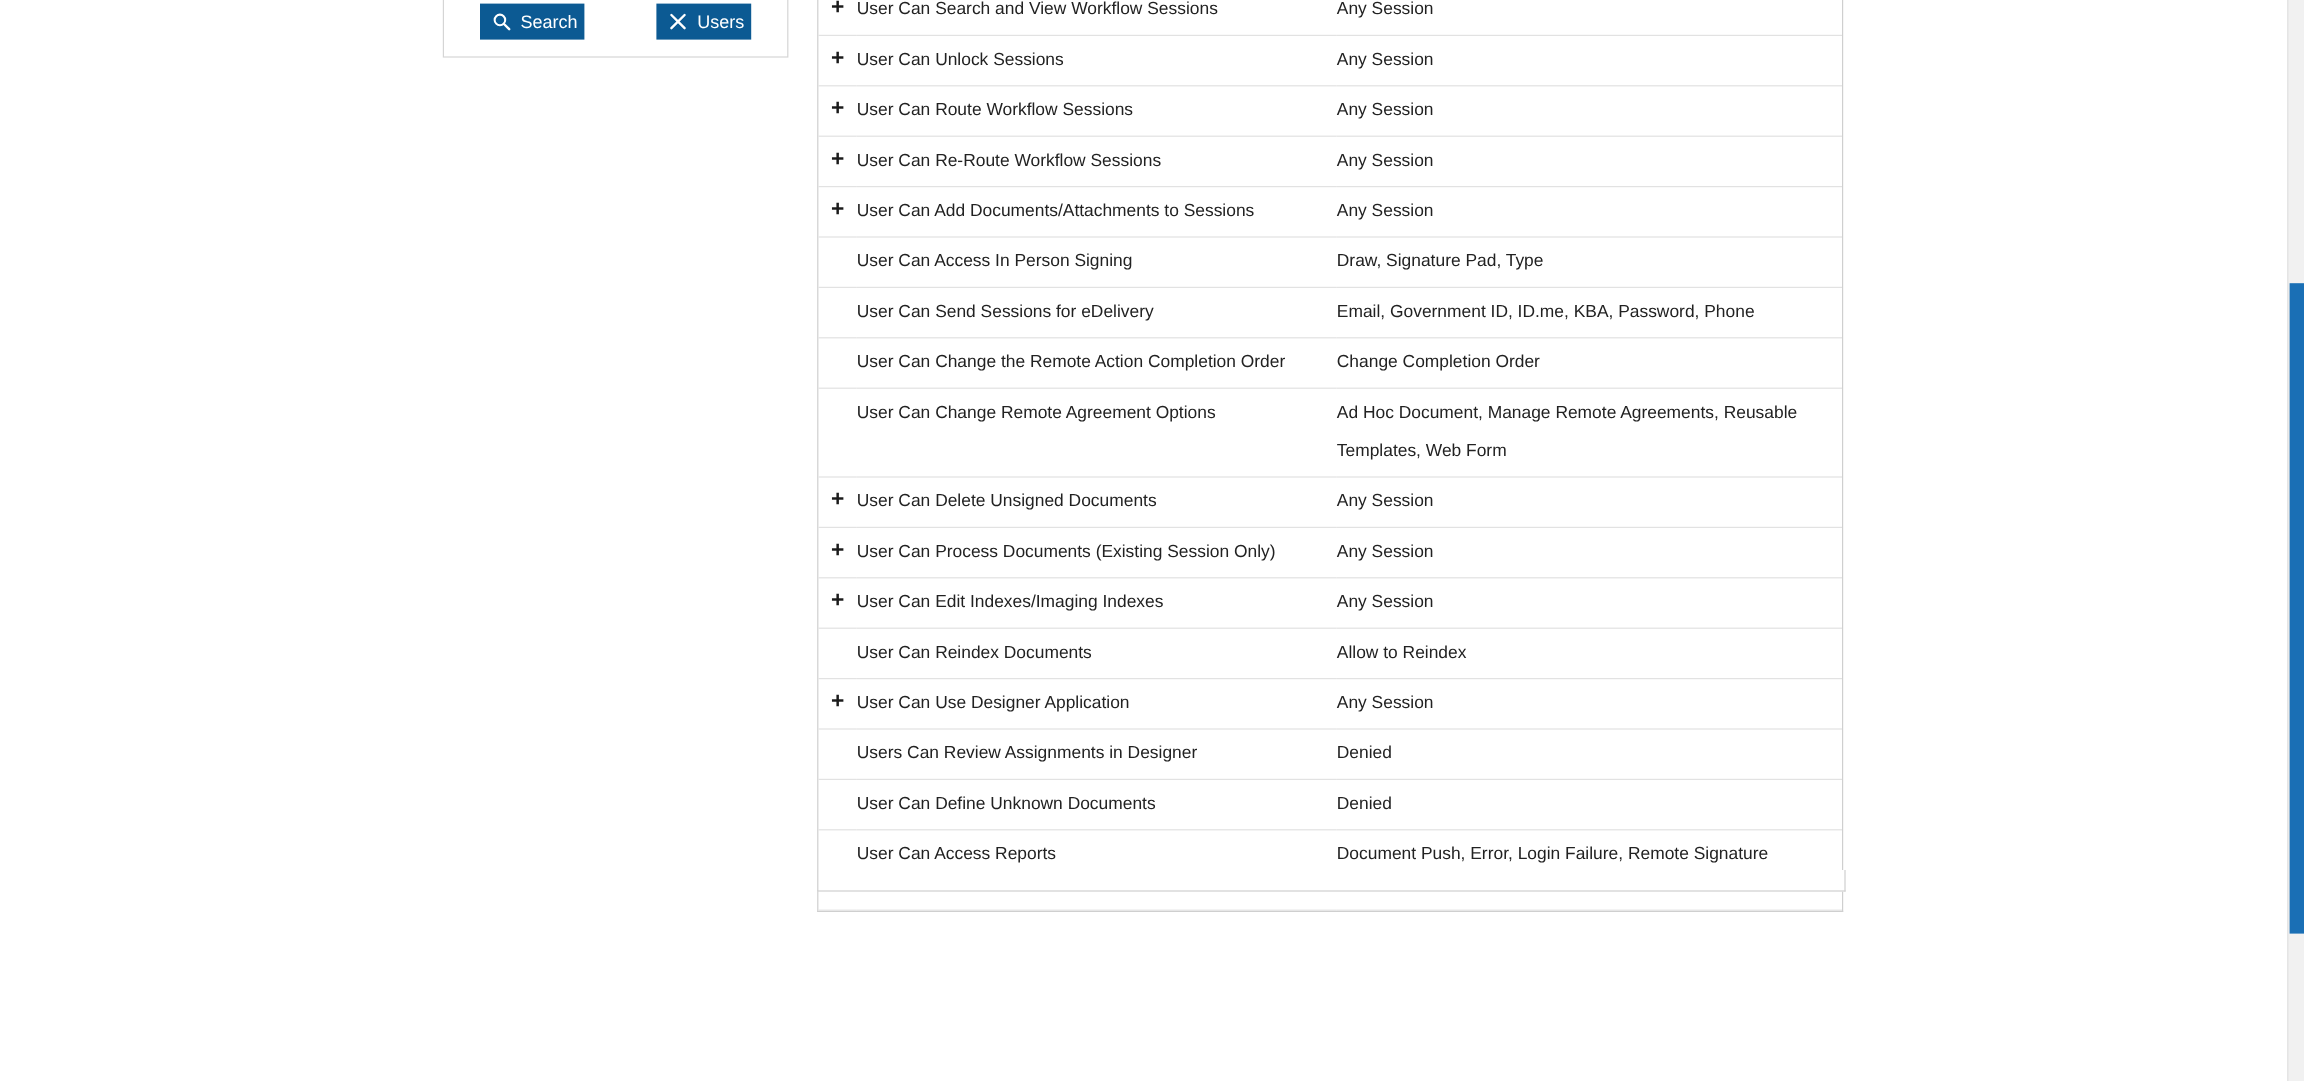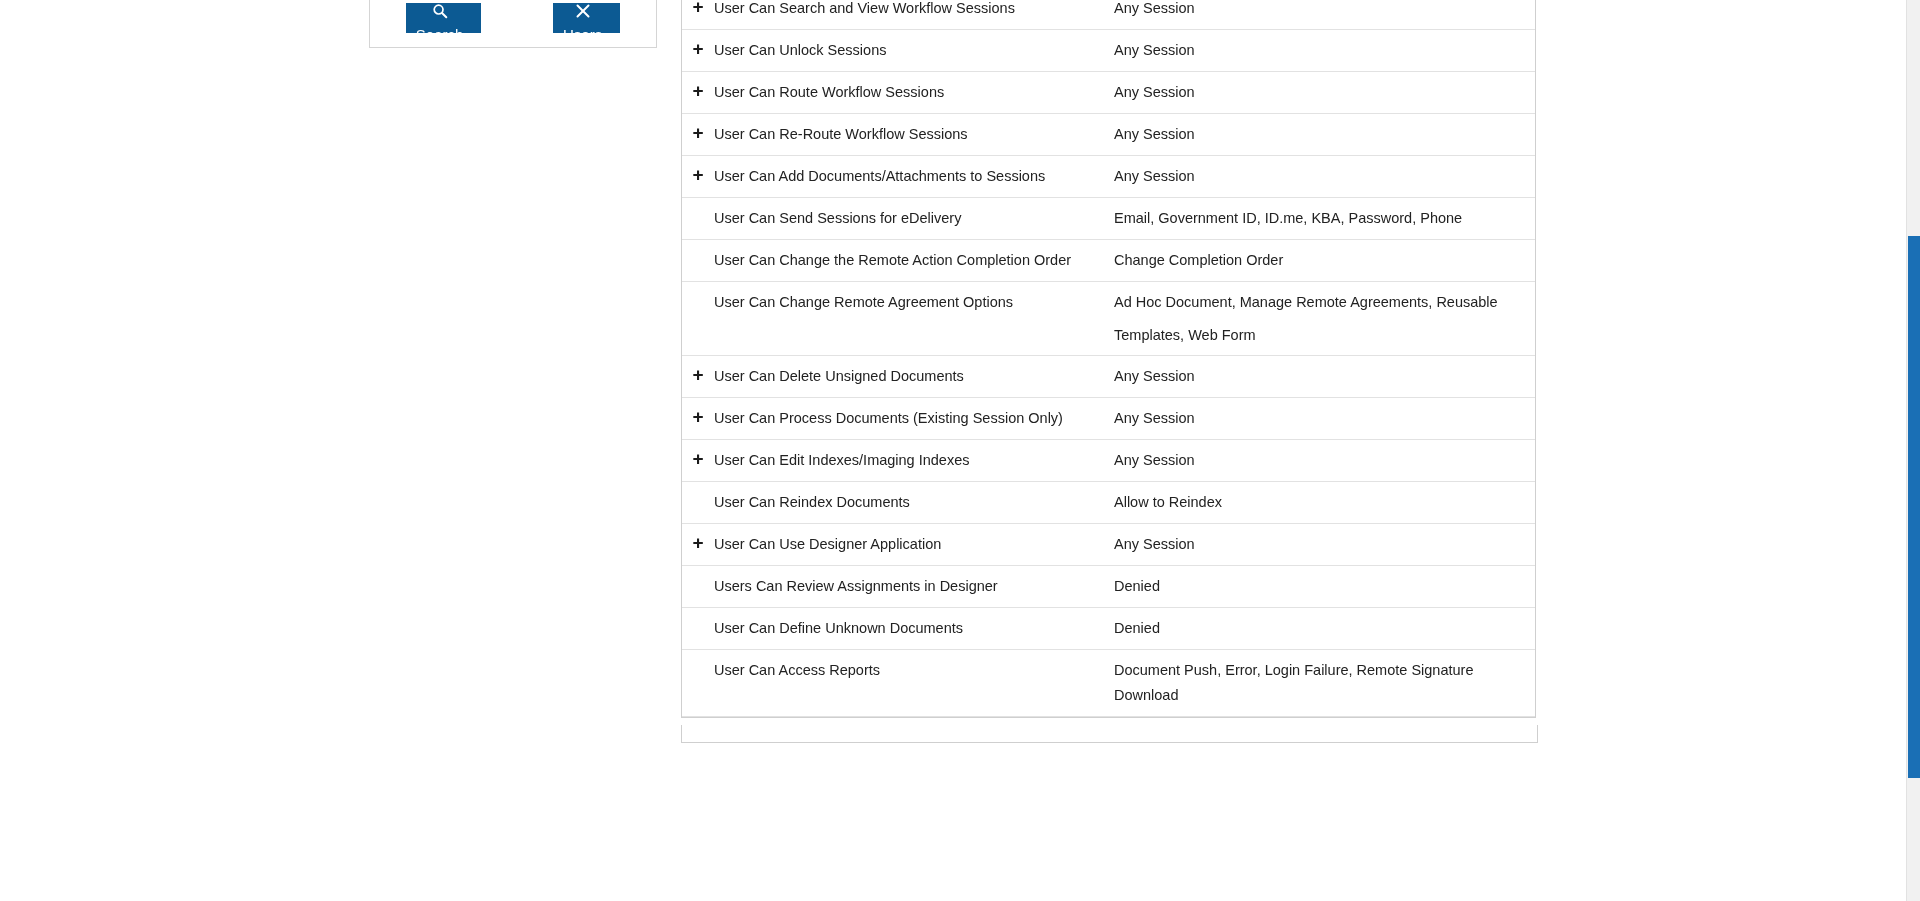--- a/index.html
+++ b/index.html
@@ -39,29 +39,28 @@
     display: flex;
     justify-content: space-around;
     align-items: center;
   }
 
   .btn {
     display: inline-flex;
     align-items: center;
     gap: 8px;
     height: 30px;
-    padding: 0 18px 0 10px;
+    padding: 0 6px 0 10px;
     background: #0b5campaign;
     background: #0c5a93;
     color: #ffffff;
     font-size: 15px;
     border: none;
     cursor: pointer;
     box-sizing: border-box;
-    flex-direction: column;
   }
   .btn span.label { line-height: 1; }
 
   .btn svg { display: block; }
 
   
   .table-wrap {
     position: absolute;
     left: 681px;
     top: -12px;
@@ -218,20 +217,27 @@
           </tr>
           <tr>
             <td class="c-expand"><span class="plus">+</span></td>
             <td class="c-name">User Can Add Documents/Attachments to Sessions</td>
             <td class="c-value">
               <span class="value-line">Any Session</span>
             </td>
           </tr>
           <tr>
             <td class="c-expand"></td>
+            <td class="c-name">User Can Access In Person Signing</td>
+            <td class="c-value">
+              <span class="value-line">Draw, Signature Pad, Type</span>
+            </td>
+          </tr>
+          <tr>
+            <td class="c-expand"></td>
             <td class="c-name">User Can Send Sessions for eDelivery</td>
             <td class="c-value">
               <span class="value-line">Email, Government ID, ID.me, KBA, Password, Phone</span>
             </td>
           </tr>
           <tr>
             <td class="c-expand"></td>
             <td class="c-name">User Can Change the Remote Action Completion Order</td>
             <td class="c-value">
               <span class="value-line">Change Completion Order</span>

